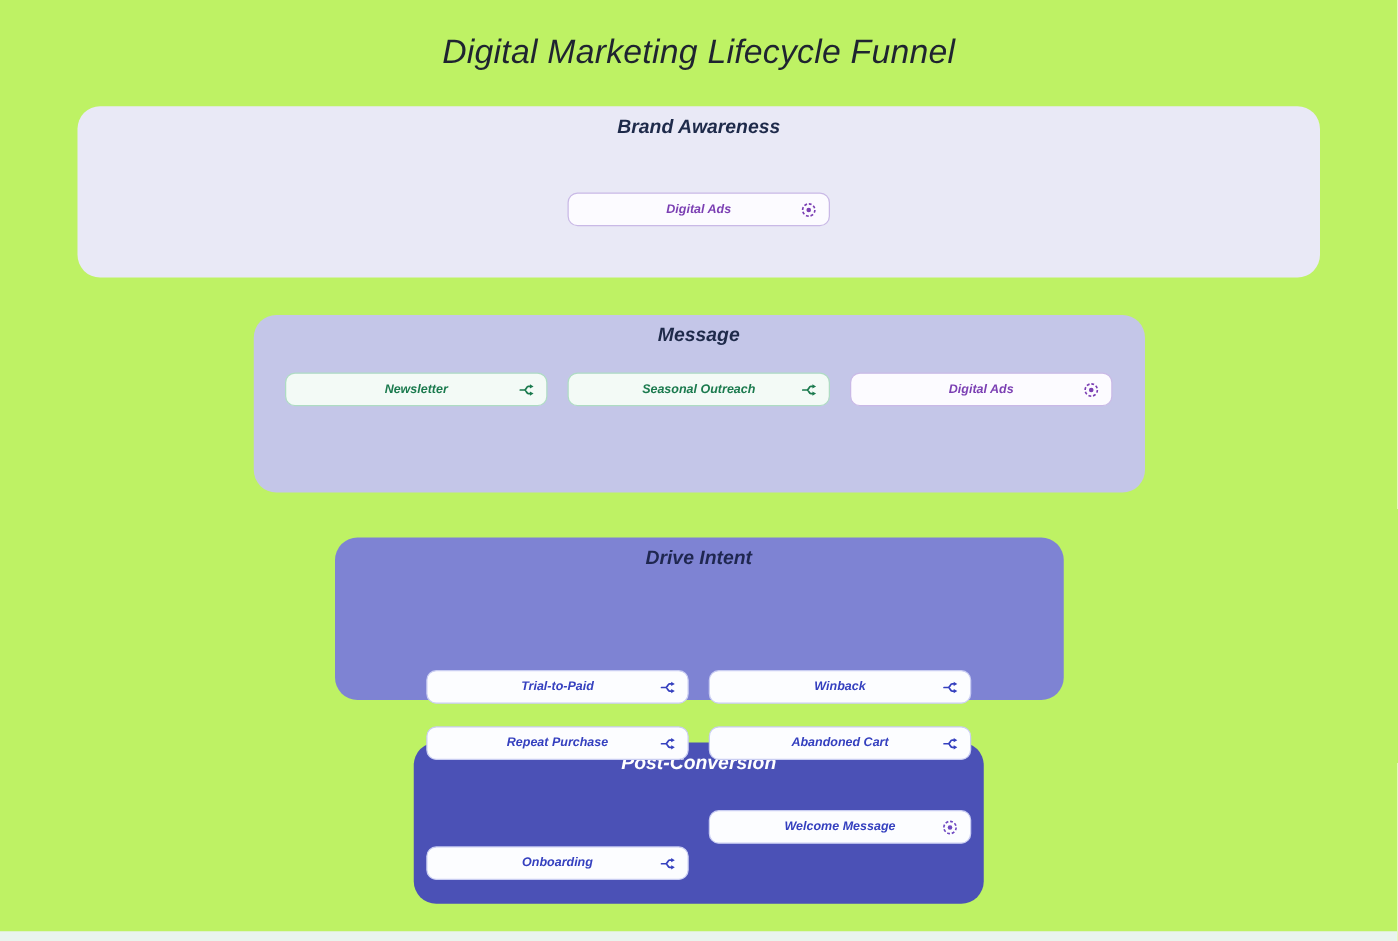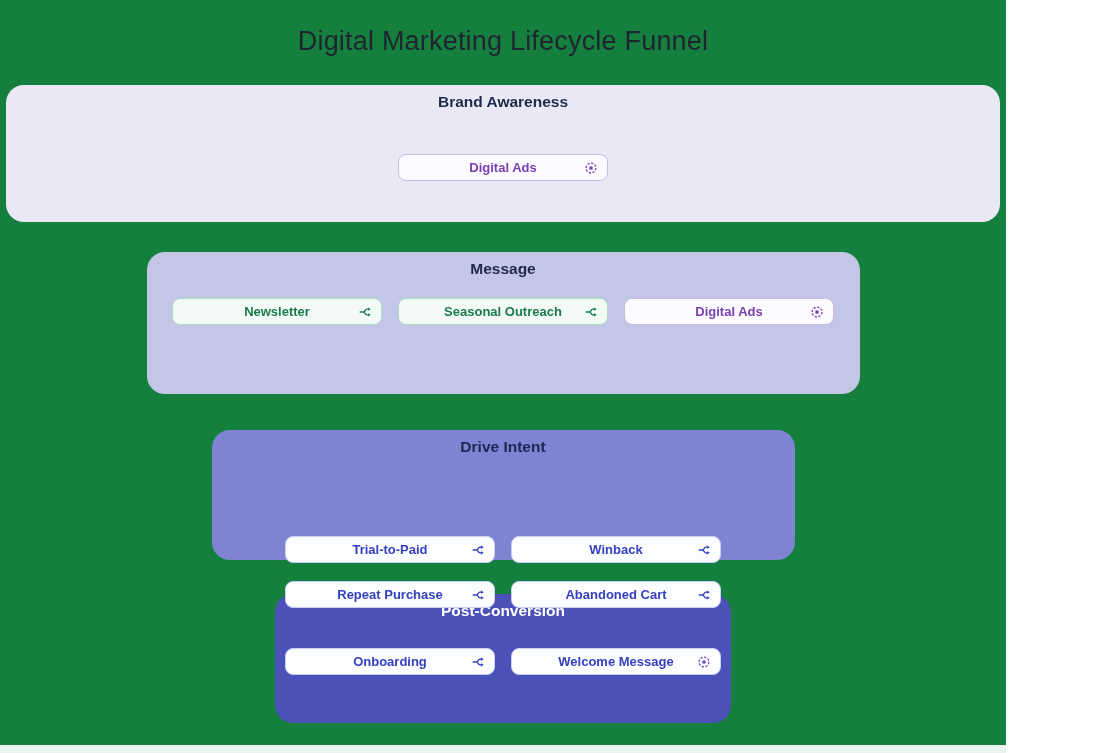--- a/index.html
+++ b/index.html
@@ -1,22 +1,23 @@
 <!DOCTYPE html>
 <html><head>
 <meta charset="utf-8">
 <style>
   html, body { margin: 0; padding: 0; background: #ffffff; }
   body { font-family: "Liberation Sans", "DejaVu Sans", sans-serif; }
   .canvas {
     position: relative;
-    width: 1006px;
+    width: 1118px;
     height: 753px;
-    background: #15803d;
+    background: #bef264;
     overflow: hidden;
+    font-style: italic;
   }
   .page-title {
     margin-top: 26px;
     margin-bottom: 28px;
     text-align: center;
     font-size: 27px;
     font-weight: 500;
     color: #1f2430;
     letter-spacing: 0.2px;
   }
@@ -63,21 +64,21 @@
     width: 210px;
     height: 27px;
     border: 1.5px solid;
     border-radius: 8px;
     display: flex;
     align-items: center;
     justify-content: center;
     cursor: pointer;
   }
   .pill-label {
-    font-size: 13px;
+    font-size: 10px;
     font-weight: 700;
     white-space: nowrap;
   }
   .pill-icon {
     position: absolute;
     right: 9px;
     top: 50%;
     transform: translateY(-50%);
     display: inline-flex;
     align-items: center;
@@ -197,21 +198,21 @@
                 </svg>
               </span>
             </div>
           </div>
         </div>
       </div>
       <div class="tier tier-post-conversion" style="width: 456px; height: 129px; background: rgb(75, 81, 182);">
         <div class="tier-title" style="color: rgb(255, 255, 255);">Post-Conversion</div>
         <div class="rows">
           <div class="row">
-            <div class="pill" style="background: rgb(252, 253, 255); border-color: rgb(201, 205, 242); color: rgb(53, 64, 191);">
+            <div class="pill" style="background: rgb(252, 253, 255); border-color: rgb(201, 205, 242); color: rgb(53, 64, 191); margin-top: 29px;">
               <span class="pill-label">Onboarding</span>
               <span class="pill-icon">
                 <svg viewBox="0 0 16 16" width="13" height="13">
                   <path d="M1.5 8 H5.5 C7.5 8 7.5 4.5 9.5 4.5 H11.5 M5.5 8 C7.5 8 7.5 11.5 9.5 11.5 H11.5" fill="none" stroke="currentColor" stroke-width="1.7" stroke-linecap="round"></path>
                   <path d="M11 2.4 L14.6 4.5 L11 6.6 Z" fill="currentColor"></path>
                   <path d="M11 9.4 L14.6 11.5 L11 13.6 Z" fill="currentColor"></path>
                 </svg>
               </span>
             </div>
             <div class="pill" style="background: rgb(252, 253, 255); border-color: rgb(201, 205, 242); color: rgb(53, 64, 191); justify-content: center;">

